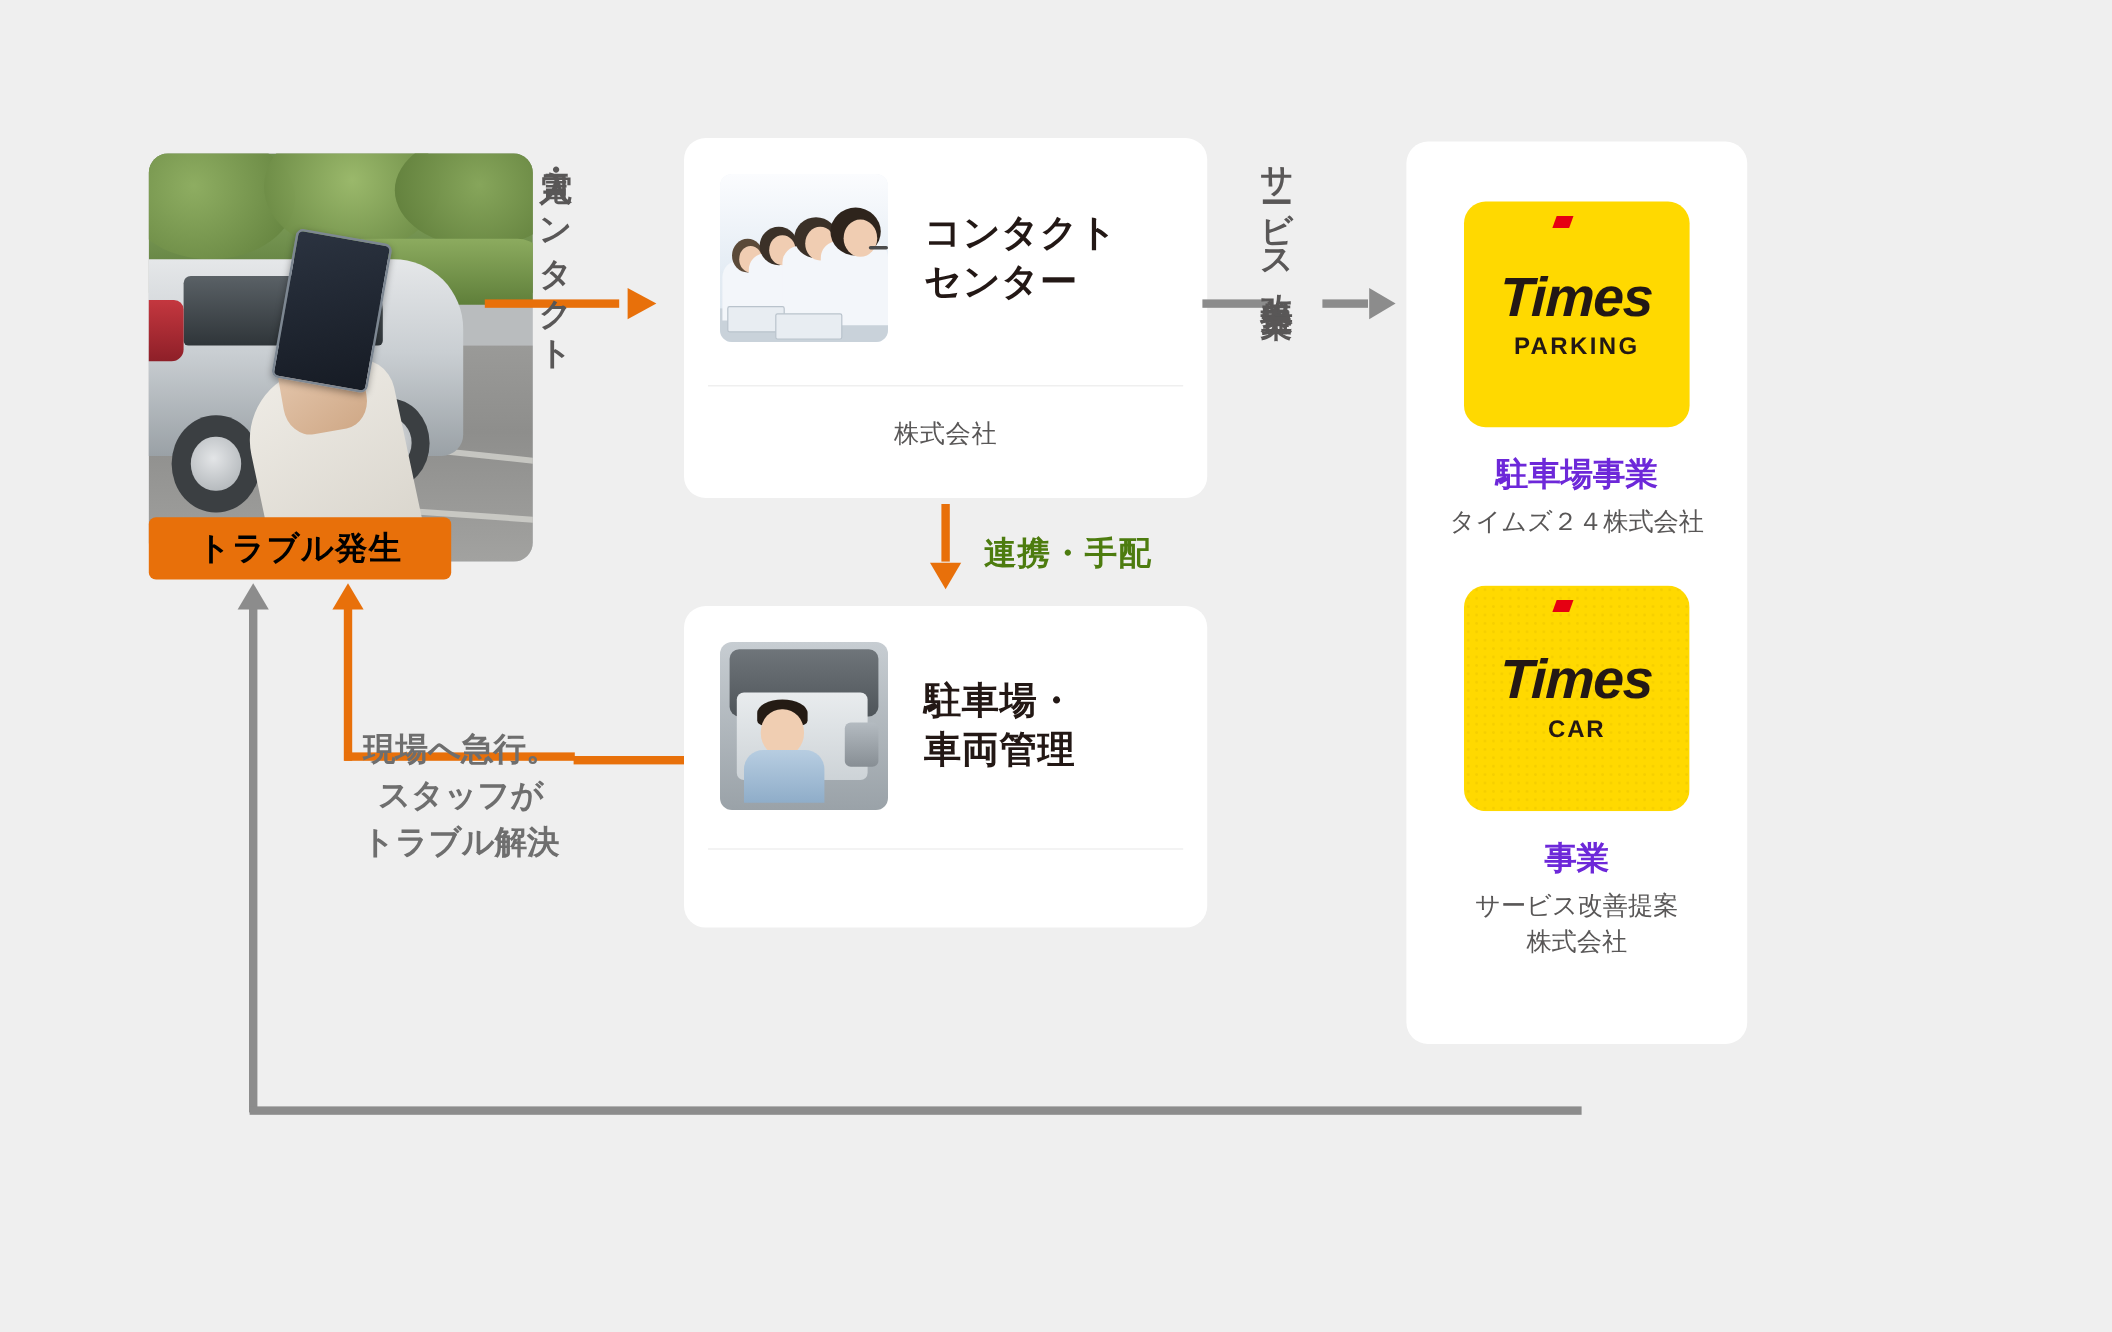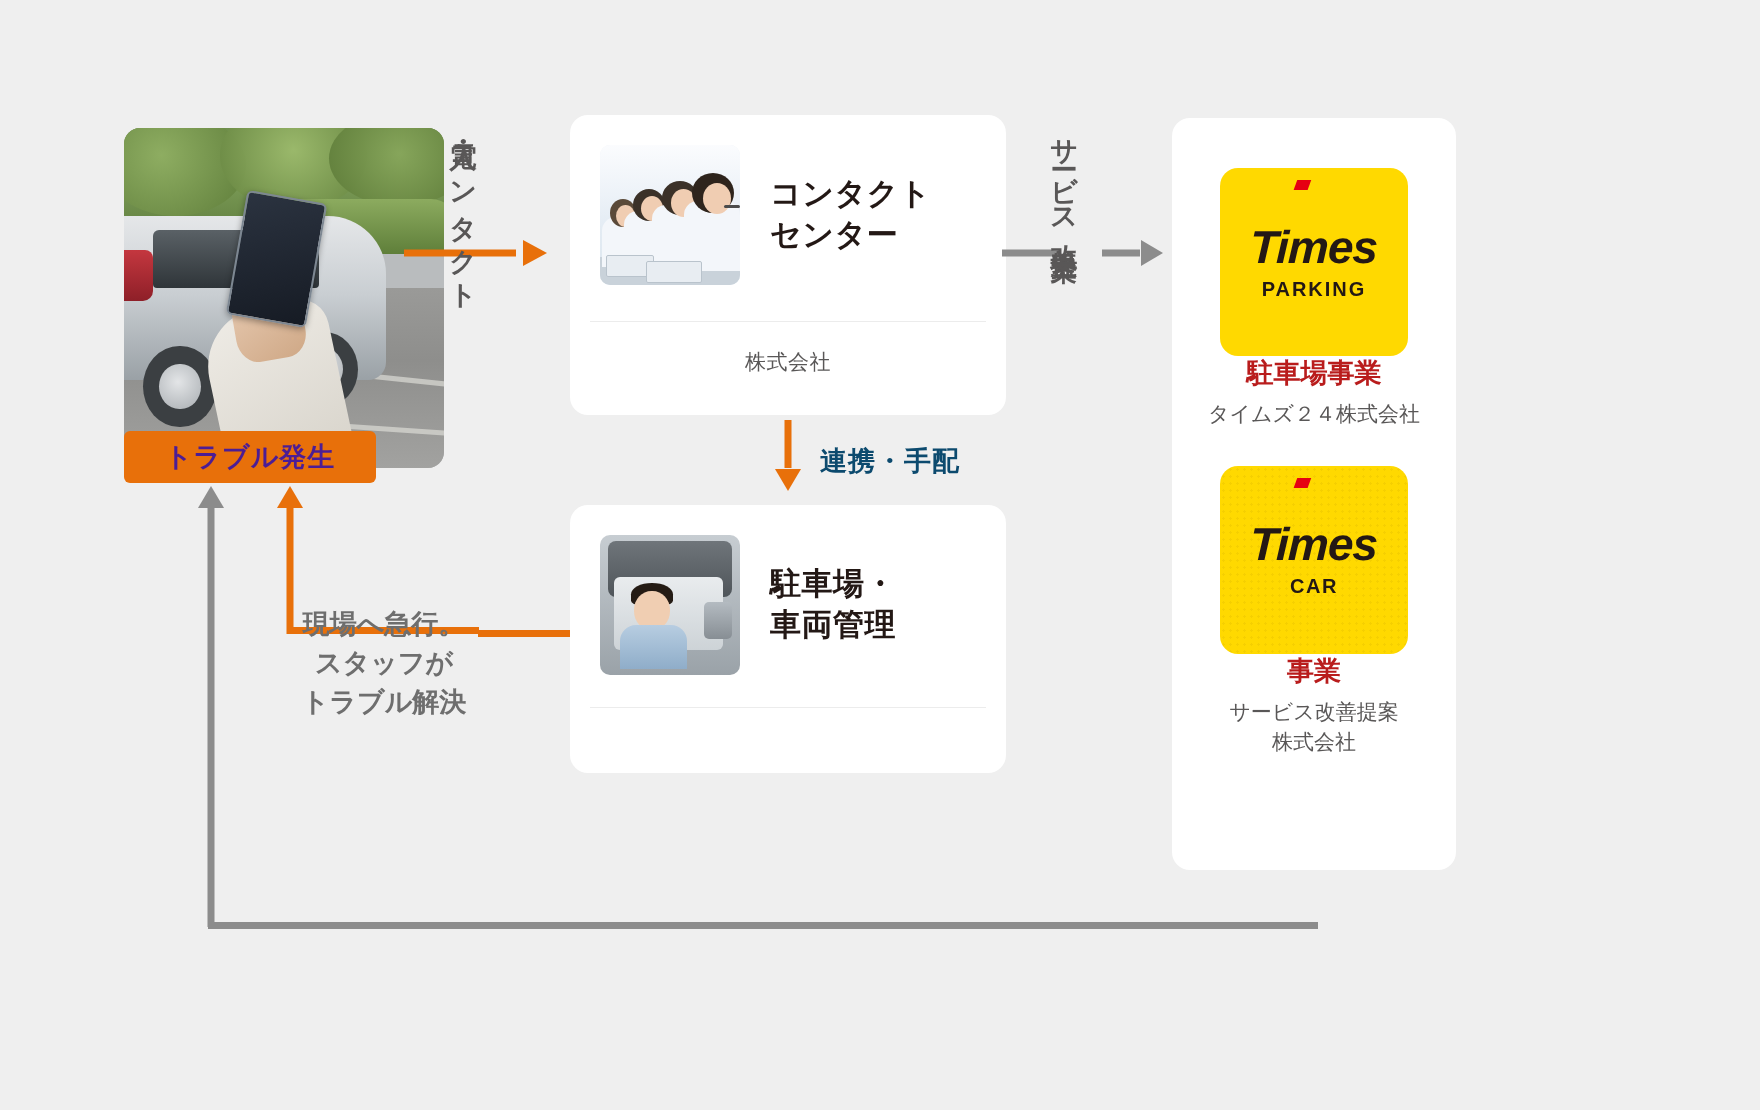--- a/index.html
+++ b/index.html
@@ -45,21 +45,21 @@
   .ph-arm{position:absolute;left:28%;top:52%;width:40%;height:52%;
      background:linear-gradient(160deg,#efece6,#d6d2c9);border-radius:60px 30px 0 0;transform:rotate(-12deg);}
   .ph-hand{position:absolute;left:34%;top:44%;width:22%;height:24%;
      background:linear-gradient(150deg,#e9cdb5,#cfa886);border-radius:40% 40% 30% 30%;transform:rotate(-10deg);}
   .ph-phone{position:absolute;left:35%;top:20%;width:24%;height:36%;
      background:linear-gradient(160deg,#2b3340,#161b24);border-radius:6px;transform:rotate(10deg);
      box-shadow:0 2px 6px rgba(0,0,0,.35);border:2px solid #7d8792;}
 
   #trouble-badge{left:124px;top:431px;width:252px;height:52px;background:#e8700a;
     border-radius:6px;display:flex;align-items:center;justify-content:center;}
-  #trouble-badge span{color:#4c1d95;font-size:27px;font-weight:bold;letter-spacing:1px;}
+  #trouble-badge span{color:#000000;font-size:27px;font-weight:bold;letter-spacing:1px;}
 
   
   .card{background:#ffffff;border-radius:18px;}
   .card-top{display:flex;align-items:center;padding:30px 0 0 30px;}
   .card-thumb{width:140px;height:140px;border-radius:10px;overflow:hidden;flex:none;position:relative;}
   .card-title{margin-left:30px;font-size:31px;font-weight:bold;color:#231815;line-height:1.32;letter-spacing:.5px;}
   .card-sep{height:1px;background:#ececec;margin:0 20px;}
   .card-foot{text-align:center;font-size:21px;color:#595757;line-height:1.55;padding:24px 20px 0;letter-spacing:.5px;}
 
   
@@ -94,41 +94,41 @@
     position:relative;display:flex;flex-direction:column;align-items:center;justify-content:center;}
   .logo-box.dot{background:
      radial-gradient(#f5cf00 1px, transparent 1.2px) 0 0/7px 7px,
      #ffd900;}
   .times-wm{position:relative;font-size:46px;font-weight:bold;font-style:italic;color:#231815;
      letter-spacing:-1px;line-height:1;transform:skewX(-2deg);}
   .times-wm .tick{position:absolute;width:14px;height:10px;background:#e60012;
      top:-2px;left:31px;transform:skewX(-18deg);}
   .times-sub{font-size:20px;font-weight:bold;color:#231815;letter-spacing:2px;margin-top:8px;}
   .times-sub.car{letter-spacing:1.5px;}
-  .biz-name{text-align:center;font-size:27px;font-weight:bold;color:#b91c1c;line-height:1.3;}
+  .biz-name{text-align:center;font-size:27px;font-weight:bold;color:#6d28d9;margin-top:22px;line-height:1.3;}
   .biz-co{text-align:center;font-size:21px;color:#595757;margin-top:8px;line-height:1.45;}
 
   
   .vlabel{writing-mode:vertical-rl;text-orientation:upright;font-size:27px;font-weight:bold;
     color:#595757;letter-spacing:3px;line-height:1;}
 
   
   .h-line{position:absolute;height:7px;}
   .arrow-h{position:absolute;}
   .arrow-h .shaft{position:absolute;left:0;top:50%;transform:translateY(-50%);height:7px;width:100%;}
   .arrow-h .head{position:absolute;right:-1px;top:50%;width:0;height:0;transform:translateY(-50%);
     border-top:13px solid transparent;border-bottom:13px solid transparent;}
   .arrow-v{position:absolute;}
   .arrow-v .shaft{position:absolute;top:0;left:50%;transform:translateX(-50%);width:7px;height:100%;}
   .arrow-v .head.down{position:absolute;bottom:-1px;left:50%;width:0;height:0;transform:translateX(-50%);
     border-left:13px solid transparent;border-right:13px solid transparent;}
   .arrow-v .head.up{position:absolute;top:-1px;left:50%;width:0;height:0;transform:translateX(-50%);
     border-left:13px solid transparent;border-right:13px solid transparent;}
   .label-multiline{font-size:27px;font-weight:bold;color:#6e6e6e;line-height:1.45;text-align:center;}
-  .label-inline{font-size:27px;font-weight:bold;color:#0c4a6e;letter-spacing:1px;white-space:nowrap;}
+  .label-inline{font-size:27px;font-weight:bold;color:#4d7c0f;letter-spacing:1px;white-space:nowrap;}
 </style>
 </head>
 <body>
 
 <div class="stage">
 
   <div class="abs" id="trouble-card">
     <div class="photo">
       <div class="ph-sky"></div>
       <div class="ph-tree1"></div>

